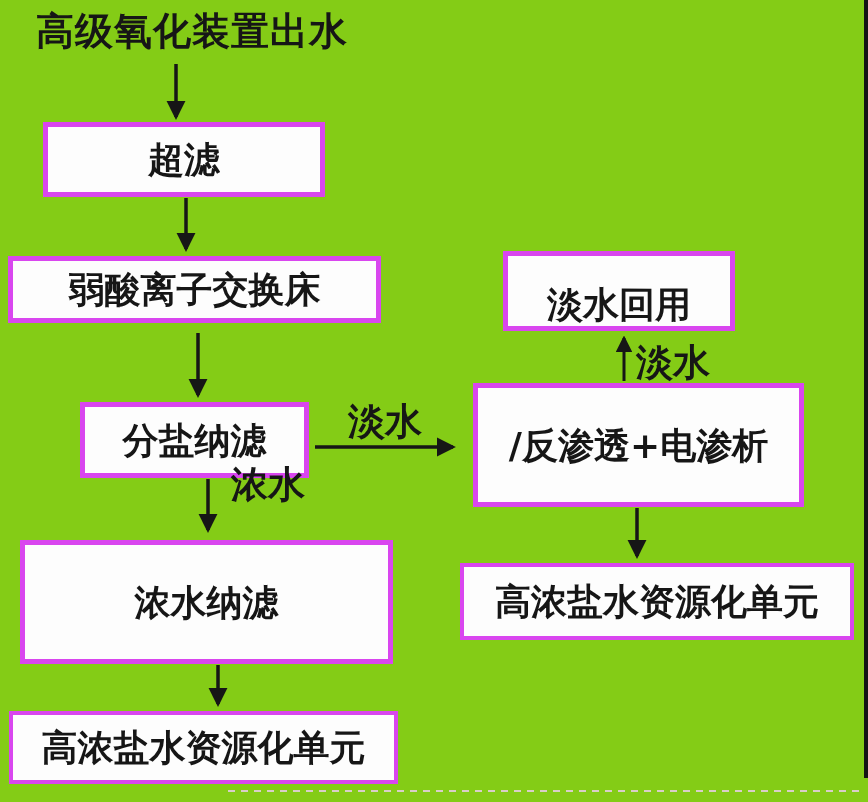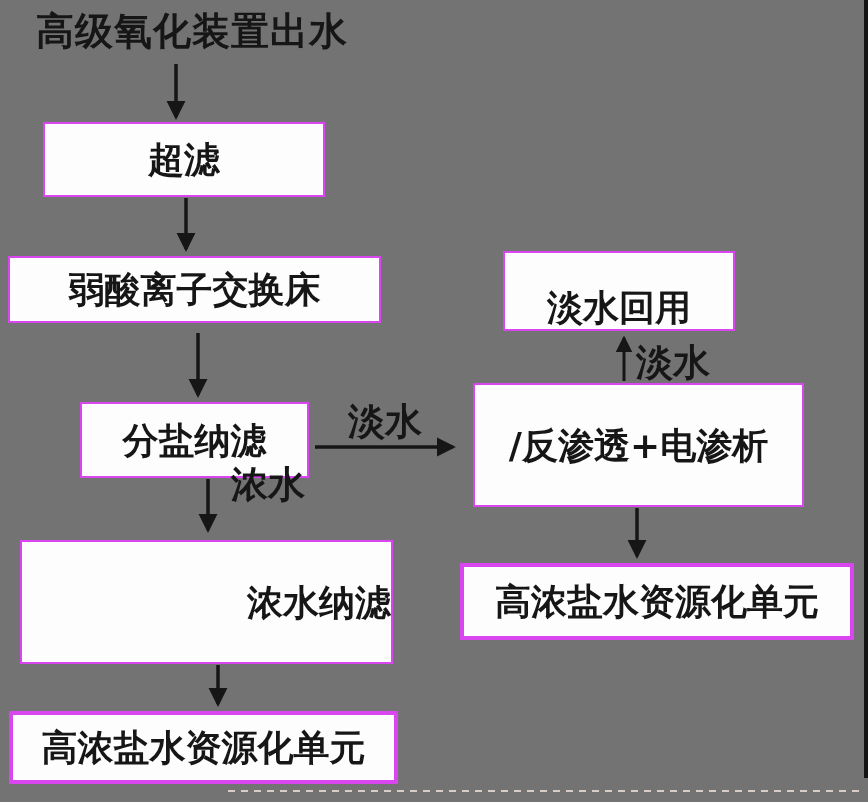--- a/index.html
+++ b/index.html
@@ -4,53 +4,53 @@
 <style>
   html, body {
     margin: 0;
     padding: 0;
     background: #ffffff;
   }
   .canvas {
     position: relative;
     width: 868px;
     height: 802px;
-    background: #737373;
+    background: #84cc16;
     font-family: "DejaVu Serif", "Liberation Serif", serif;
     color: #161616;
     overflow: hidden;
   }
   .title {
     position: absolute;
     left: 36px;
     top: 6px;
     font-size: 38px;
     font-weight: bold;
     letter-spacing: 1px;
     white-space: nowrap;
   }
   .box {
     position: absolute;
     box-sizing: border-box;
-    border: 2px solid #d946ef;
+    border: 5px solid #d946ef;
     background: #fdfdfd;
     display: flex;
     flex-direction: column;
     align-items: center;
     justify-content: center;
     text-align: center;
     font-weight: bold;
     font-size: 36px;
     line-height: 43px;
     white-space: nowrap;
   }
   .box-uf      { left: 43px;  top: 122px; width: 282px; height: 75px; }
   .box-wac     { left: 8px;   top: 256px; width: 373px; height: 67px; }
   .box-nf      { left: 80px;  top: 402px; width: 229px; height: 76px; }
-  .box-concnf  { left: 20px;  top: 540px; width: 373px; height: 124px; align-items: flex-end; }
+  .box-concnf  { left: 20px;  top: 540px; width: 373px; height: 124px; }
   .box-brine-l { left: 9px;   top: 711px; width: 389px; height: 73px; border-width: 4px; }
   .box-reuse   { left: 503px; top: 251px; width: 232px; height: 80px; justify-content: flex-end; }
   .box-ro      { left: 473px; top: 383px; width: 331px; height: 124px; }
   .box-brine-r { left: 460px; top: 563px; width: 394px; height: 77px; border-width: 4px; }
   .flow-label {
     position: absolute;
     font-size: 37px;
     font-weight: bold;
     white-space: nowrap;
     font-family: Liberation Mono, monospace;

